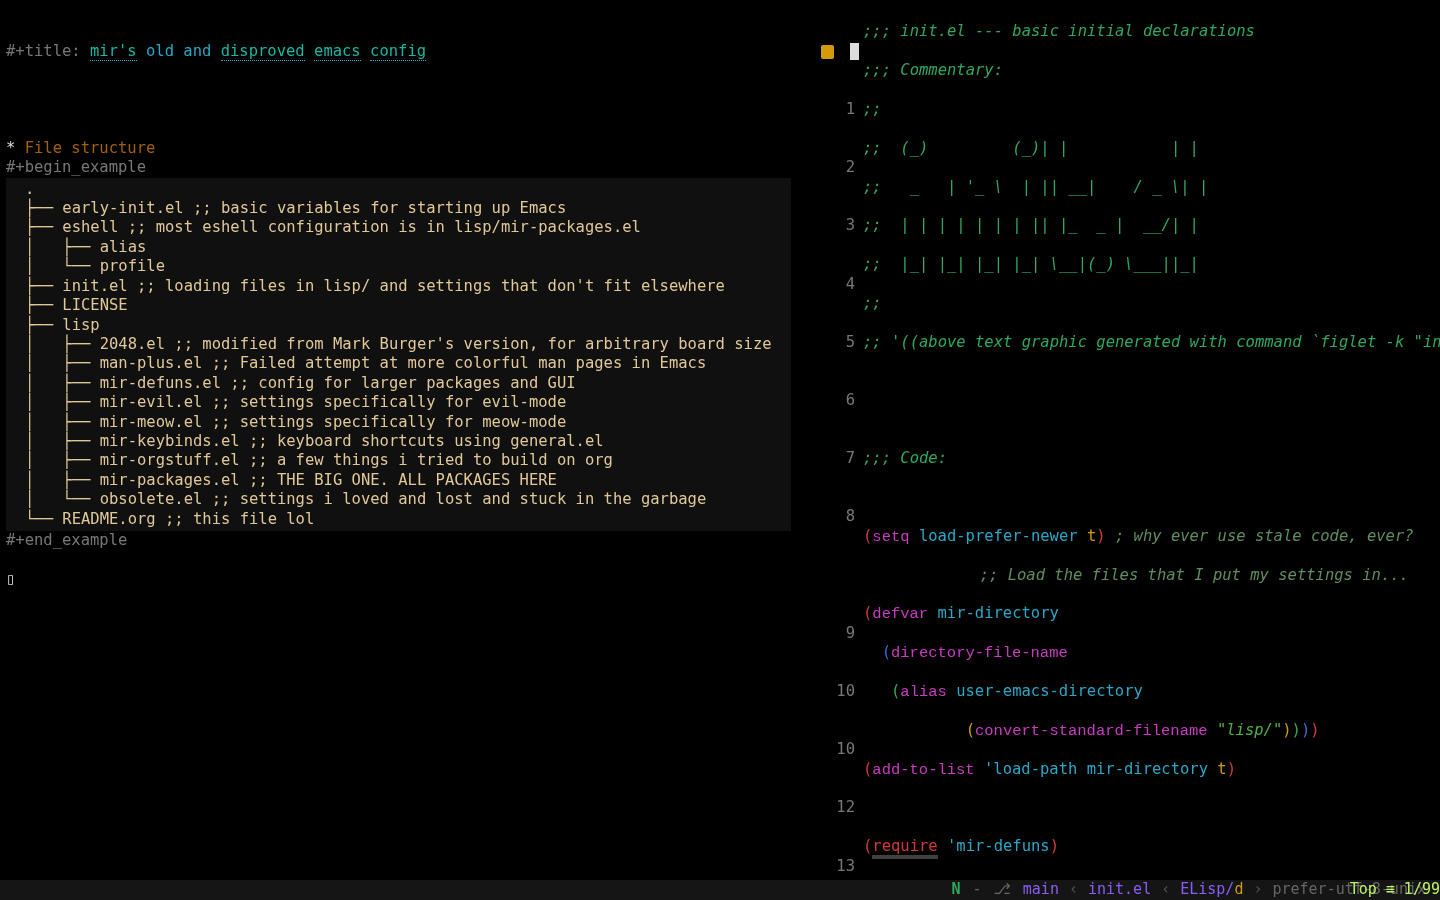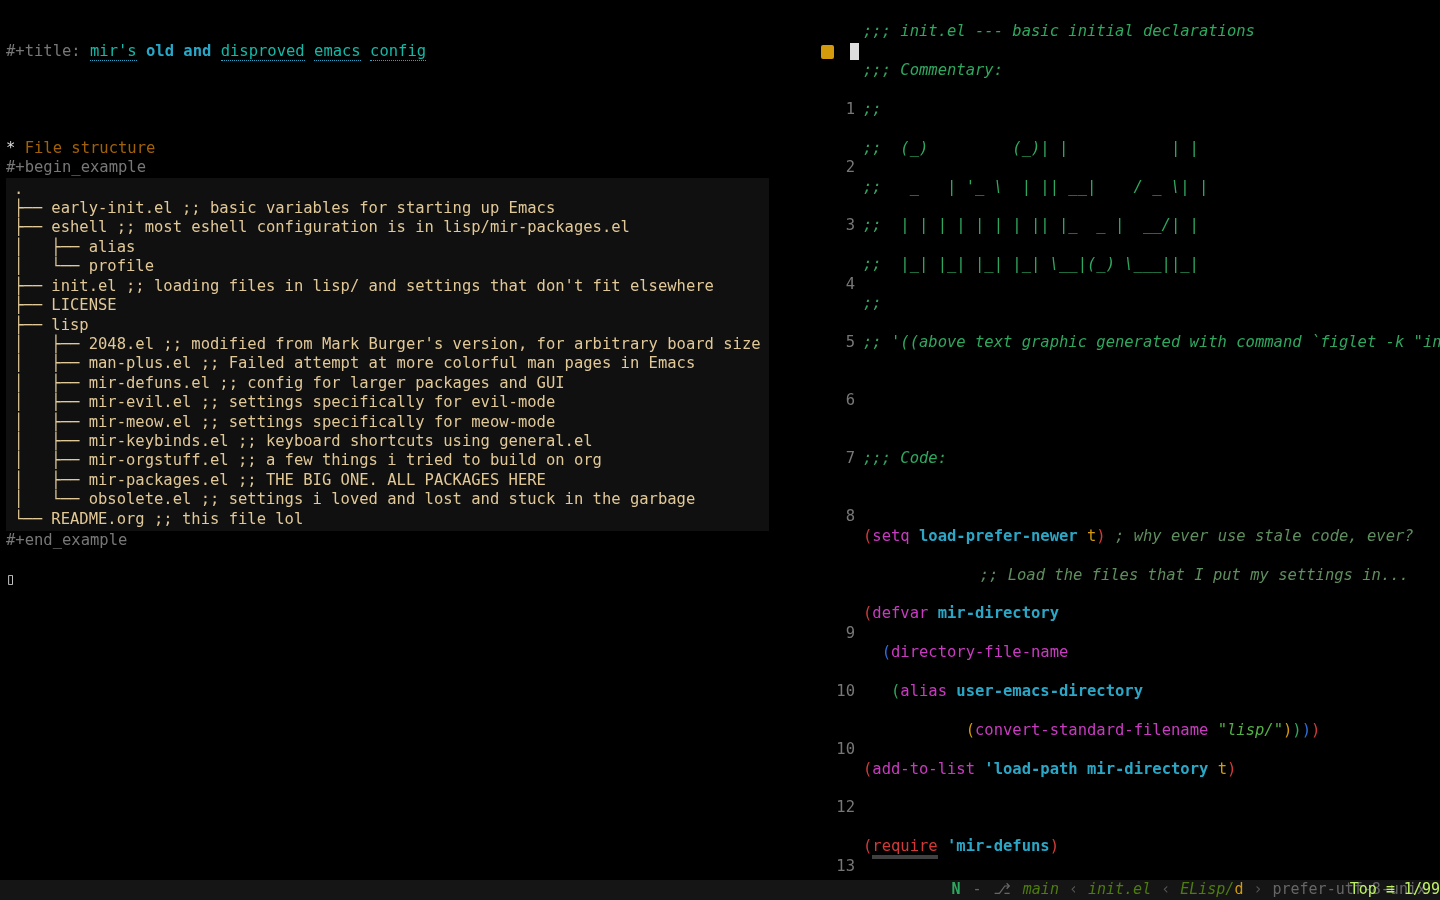--- a/index.html
+++ b/index.html
@@ -61,55 +61,55 @@
     height: 17px;
     background:#ddd;
     vertical-align: -2px;
   }
   .c-green { color: #2fa85f; }
   .c-green-i { color: #2fa85f; font-style: italic; }
   .c-comment { color: #5f8e5f; font-style: italic; text-align: center; }
   .c-string { color: #53b146; font-style: italic; }
   .c-red { color: #d23a3a; }
   .c-redb { color: #a16207; font-weight: normal; }
-  .c-cyan { color: #2aa7c7; font-weight: bold; }
+  .c-cyan { color: #2aa7c7; }
   .c-cyan-u { color: #14b8a6; border-bottom: 1px dotted #2aa7c7; }
   .c-blue { color: #2f6ed6; }
-  .c-magenta { color: #c93bc1; }
+  .c-magenta { color: #c93bc1; font-family: Liberation Mono, monospace; }
   .c-yellow { color: #d39b0c; }
   .c-dim { color: #777; text-align: right; }
   .c-white { color: #ddd; }
   .c-tan { color: #e1c897; }
   .c-red-u { color:#d23a3a; border-bottom: 4px solid #404040; }
 
   .left-title { padding: 3px 6px 0 6px; }
   .left-body  { padding: 0 6px; }
 
   .example {
     background: #101010;
     display: inline-block;
-    padding: 2px 8px;
+    padding: 2px 19px;
   }
 
   .modeline {
     height: 20px;
     background: #151515;
     color: #888;
     display: flex;
     align-items: center;
     font-size: 15px;
     padding: 0 8px;
     position: relative;
   }
   .modeline .slot { padding: 0 6px; }
   .ml-sep::before { content:"\2039"; padding: 0 4px; color:#555;}
   .ml-sep-r::before { content:"\203A"; padding: 0 4px; color:#555;}
   .ml-green { color:#2fa85f; font-weight: bold;}
   .ml-yellow{ color:#d39b0c;}
-  .ml-white { color:#4d7c0f;font-style:italic;}
+  .ml-white { color:#8b5cf6;}
   .ml-dim   { color:#666;}
   .ml-cap   {
     position:absolute; right:0; color:#bef264;padding-left:23px;
   }
 </style>
 </head>
 <body>
 
 <div class="wrap">
   <div class="panes">

